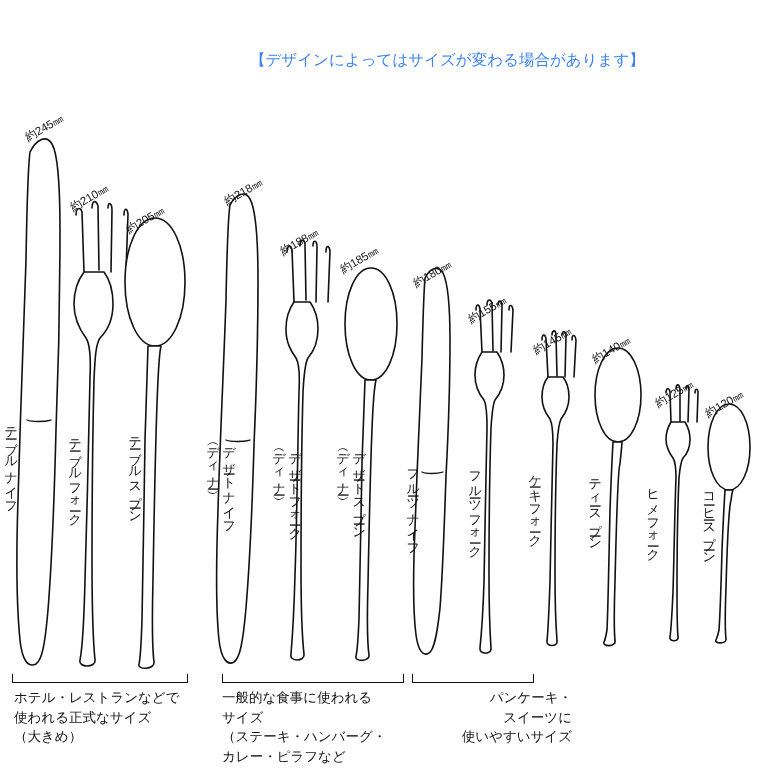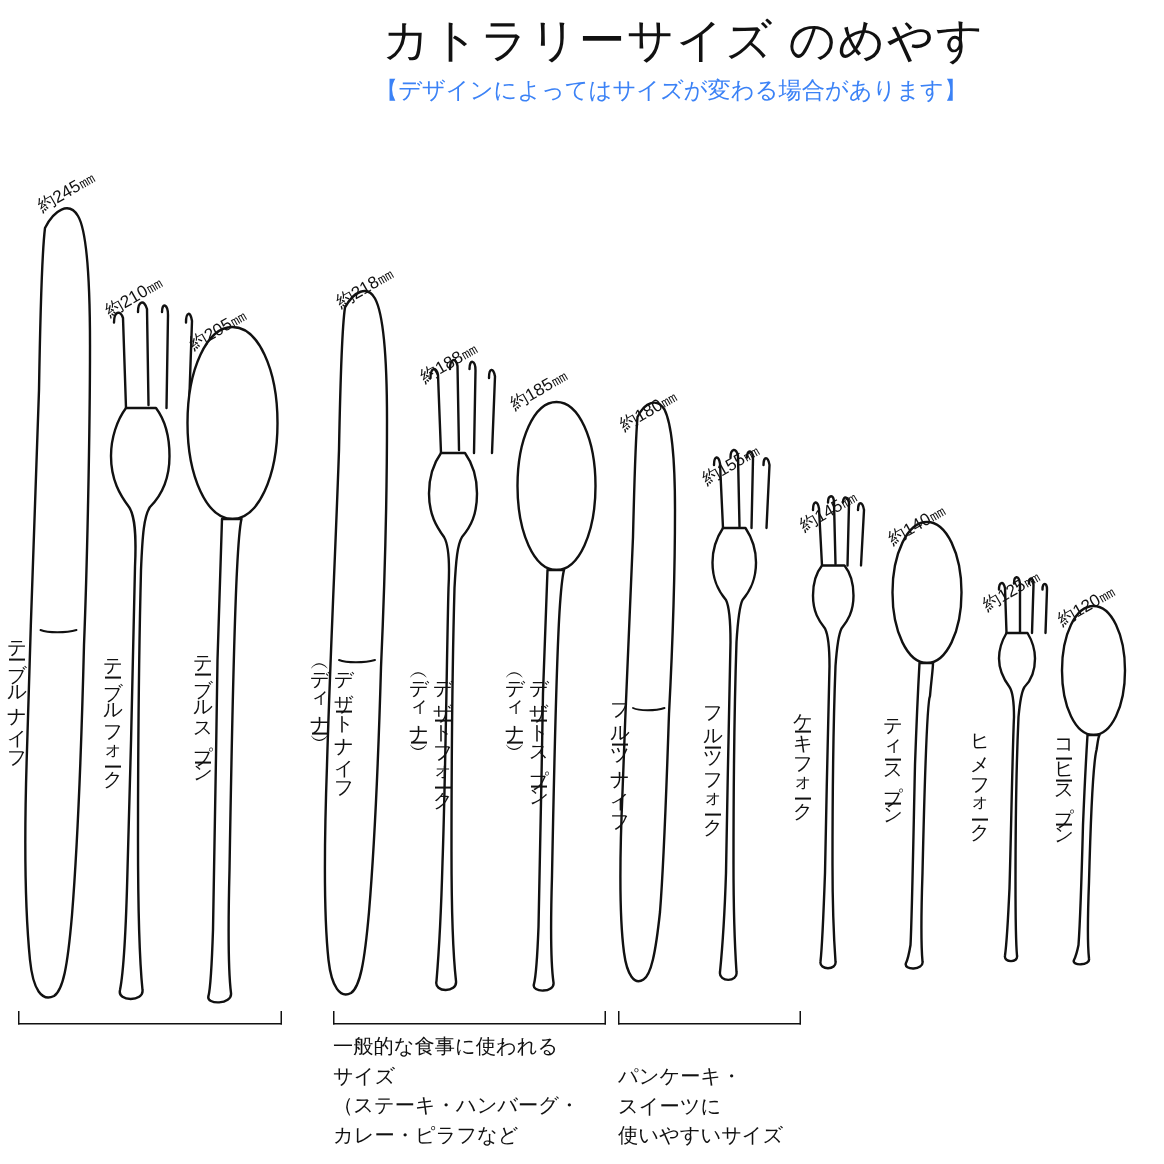--- a/index.html
+++ b/index.html
@@ -97,21 +97,20 @@
     stroke: #111111;
     stroke-width: 1.3;
     stroke-linecap: round;
   }
 </style>
 </head>
 <body>
 
 <div id="page">
 
-  <div class="title">カトラリーサイズ のめやす</div>
   <div class="subtitle">【デザインによってはサイズが変わる場合があります】</div>
 
   <svg id="art" viewBox="0 0 776 776">
 
     <g>
       <path class="utensil" d="M30 152 C36 140 46 134 52 144 C58 154 60 190 60 230 C60 290 58 380 56 430
         C55 470 52 560 48 610 C45 645 42 660 36 664 C28 668 22 660 20 640 C17 610 16 560 18 500
         C20 420 24 330 26 260 C27 200 28 168 30 152 Z"></path>
       <path class="utensil-thin" d="M27 420 C32 422 44 422 51 420"></path>
     </g>
@@ -251,21 +250,24 @@
   <div class="item-name" style="left:468px; top:462px;">フルーツフォーク</div>
   <div class="item-name" style="left:528px; top:466px;">ケーキフォーク</div>
   <div class="item-name" style="left:588px; top:470px;">ティースプーン</div>
   <div class="item-name" style="left:646px; top:480px;">ヒメフォーク</div>
   <div class="item-name" style="left:702px; top:484px;">コーヒースプーン</div>
 
   <div class="group-line" style="left:12px;  top:674px; width:174px;"></div>
   <div class="group-line" style="left:222px; top:674px; width:180px;"></div>
   <div class="group-line" style="left:412px; top:674px; width:120px;"></div>
 
+  <div class="group-note" style="left:14px;  top:688px; width:195px;">ホテル・レストランなどで
+使われる正式なサイズ
+（大きめ）</div>
   <div class="group-note" style="left:222px; top:688px; width:190px;">一般的な食事に使われる
 サイズ
 （ステーキ・ハンバーグ・
 カレー・ピラフなど</div>
-  <div class="group-note" style="left:412px; top:708px; width:160px;">パンケーキ・
+  <div class="group-note" style="left:412px; top:688px; width:160px;text-align:right;">パンケーキ・
 スイーツに
 使いやすいサイズ</div>
 
 </div>
 
 </body></html>

